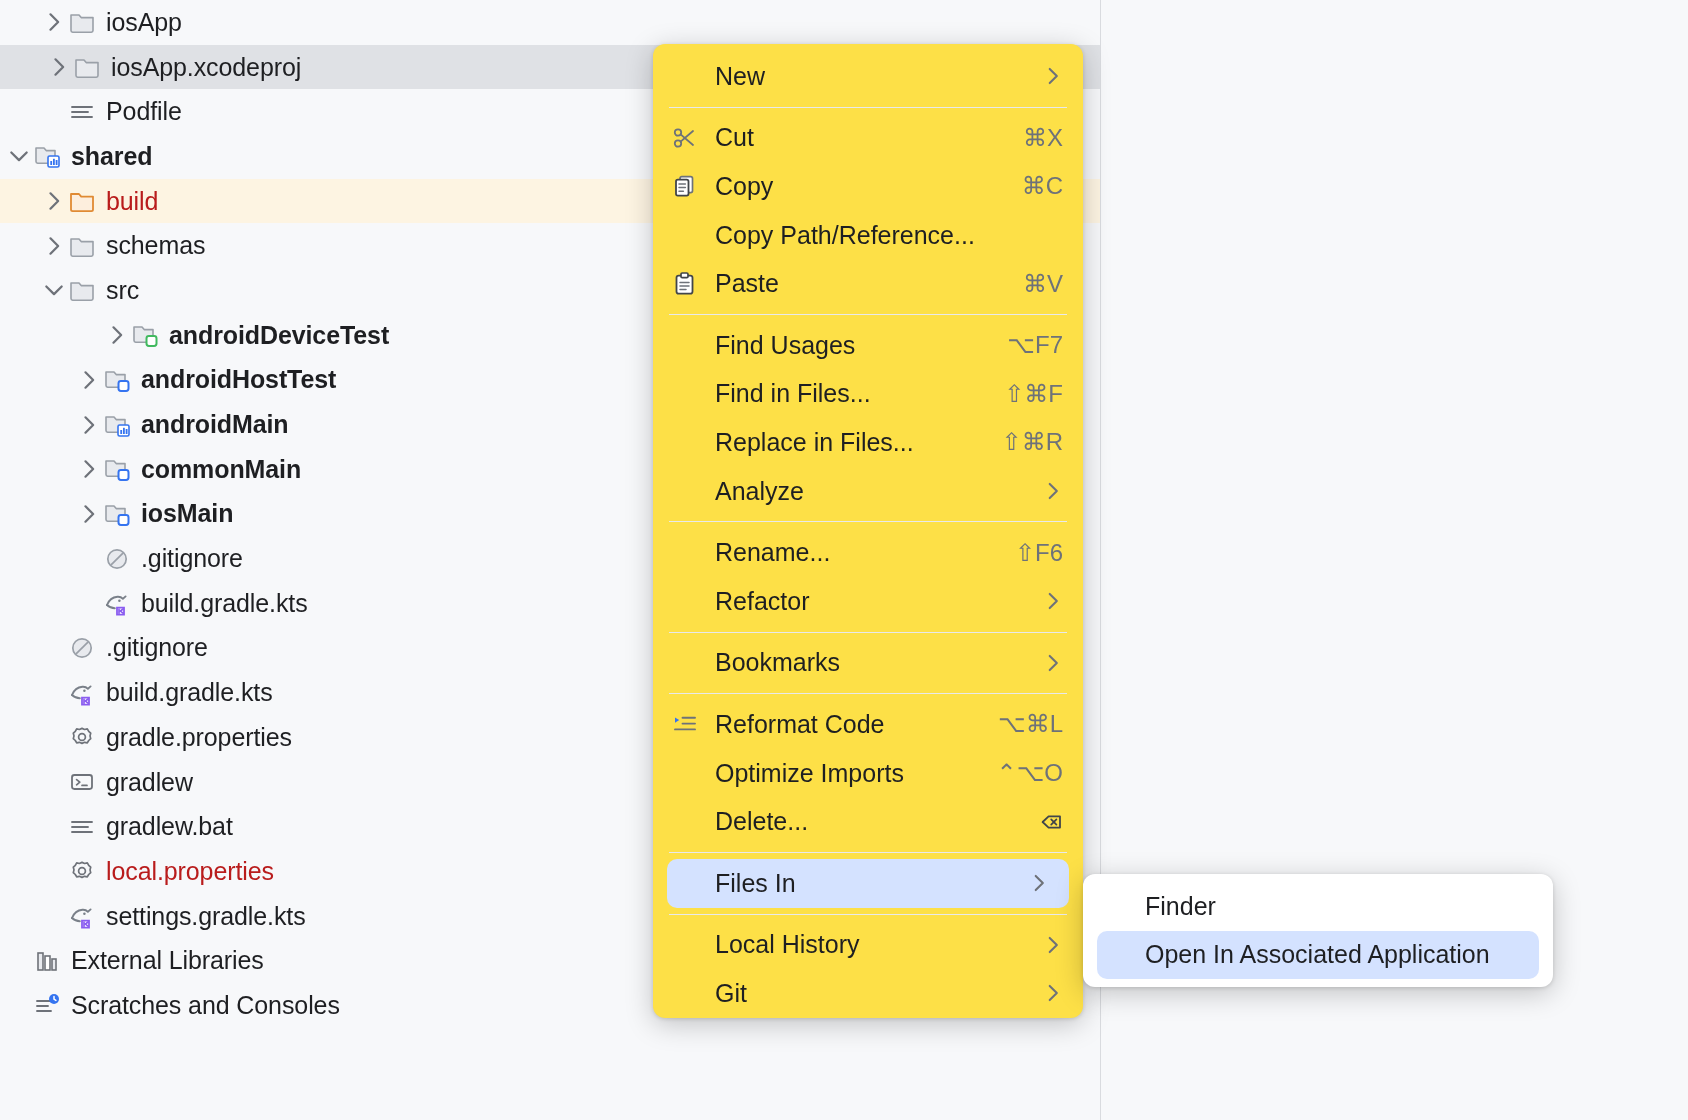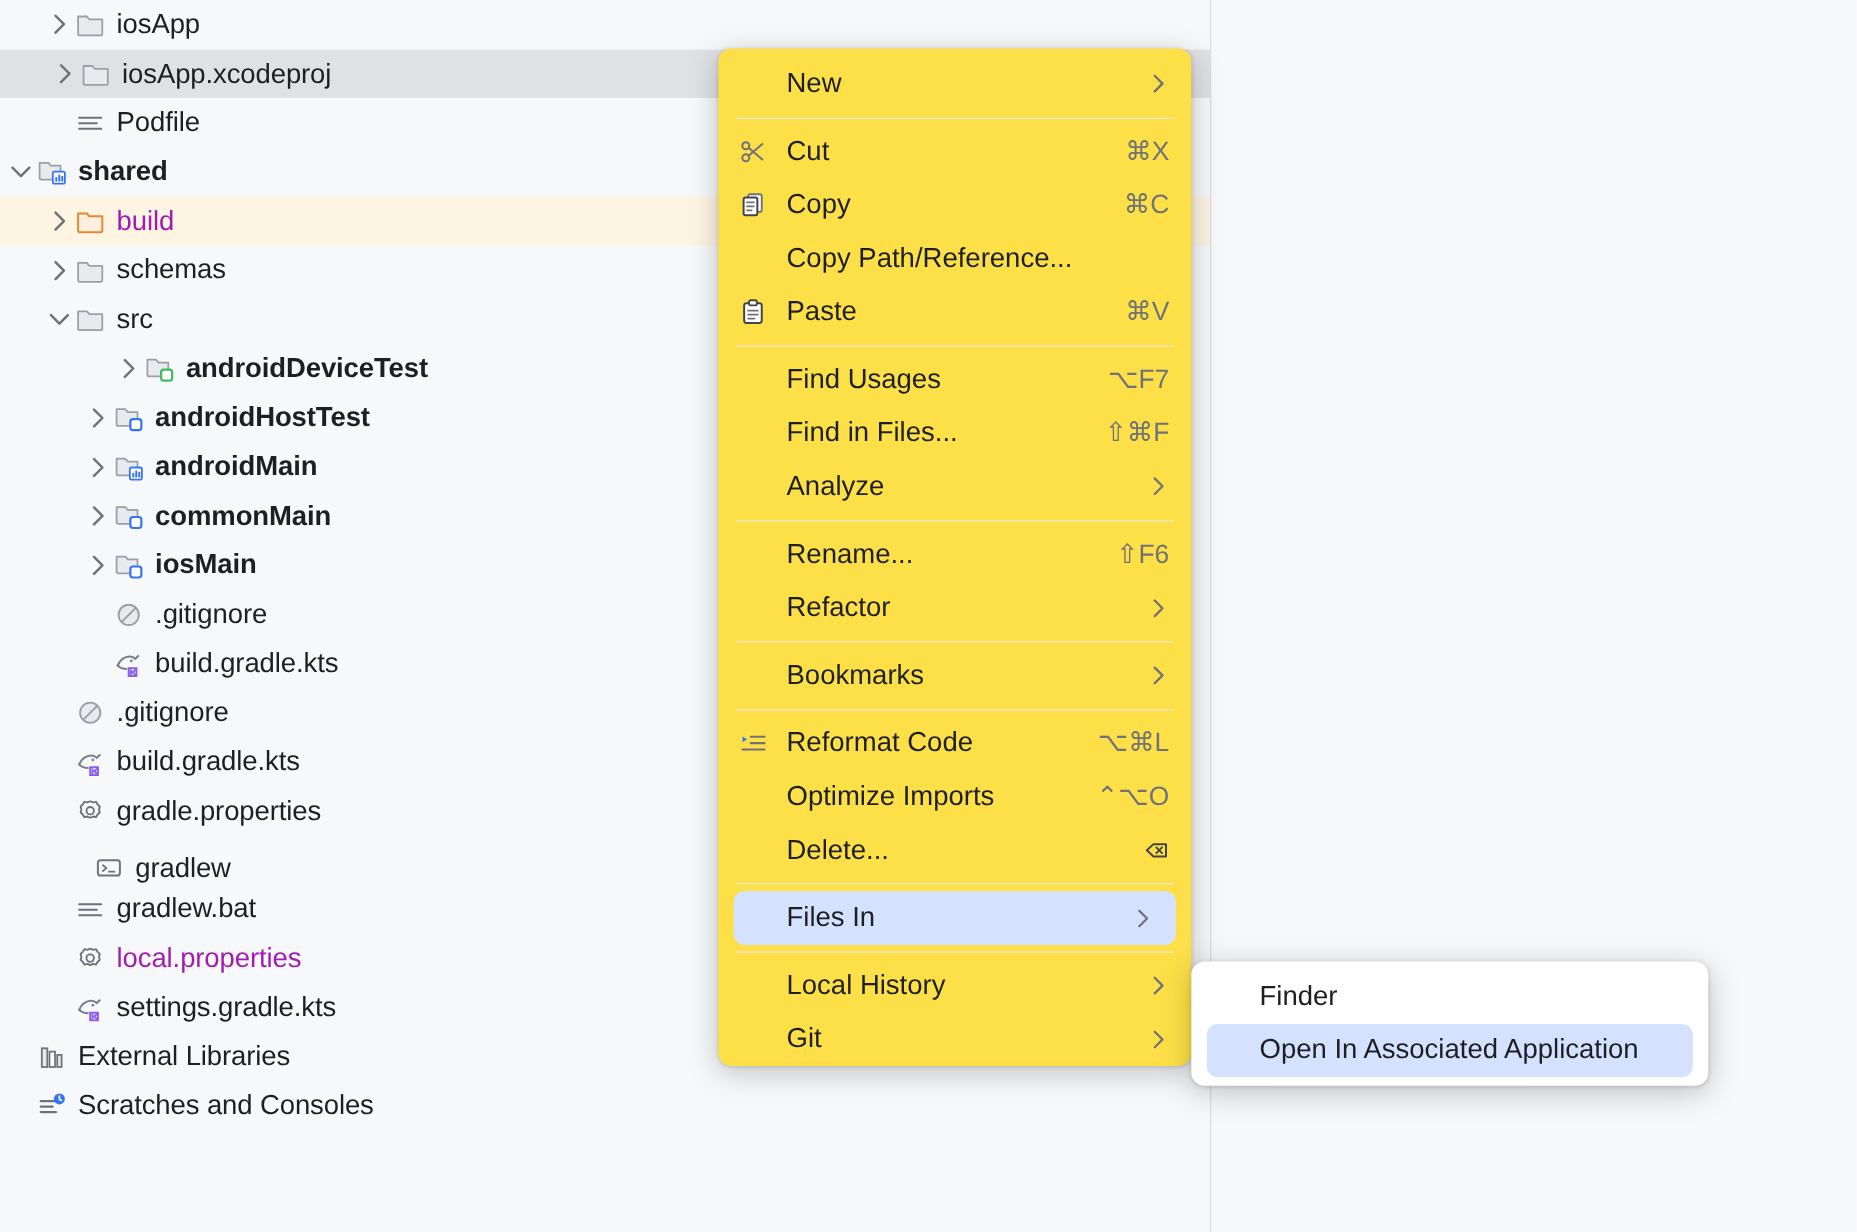--- a/index.html
+++ b/index.html
@@ -36,21 +36,21 @@
   }
   .arrow svg { display:block; }
   .arrow.empty { visibility: hidden; }
   .ficon {
     width: 30px; min-width: 30px; height: 30px;
     display: inline-flex; align-items: center; justify-content: center;
     margin-right: 9px;
   }
   .label { font-size: 25px; letter-spacing: -0.1px; }
   .label.bold { font-weight: bold; }
-  .label.orange { color: #a21caf; }
+  .label.orange { color: #b91c1c; }
 
   
   .editor-bg {
     position: absolute; left: 1100px; top: 0;
     width: 588px; height: 1120px;
     background: #f7f8fa;
     border-left: 1px solid #d9dbdf;
   }
 
   
@@ -369,21 +369,21 @@
             </svg>
           </span>
           <span class="ficon">
             <svg width="28" height="28" viewBox="0 0 28 28">
               <path d="M14 5.4 l2.6 1.1 l2.7 -0.6 l1.4 2.4 l2 1.9 l-0.7 2.7 l0.7 2.7 l-2 1.9 l-1.4 2.4 l-2.7 -0.6 l-2.6 1.1 l-2.6 -1.1 l-2.7 0.6 l-1.4 -2.4 l-2 -1.9 l0.7 -2.7 l-0.7 -2.7 l2 -1.9 l1.4 -2.4 l2.7 0.6 Z" fill="none" stroke="#6e7279" stroke-width="1.7" stroke-linejoin="round"></path>
               <circle cx="14" cy="14" r="3.4" fill="none" stroke="#6e7279" stroke-width="1.7"></circle>
             </svg>
           </span>
           <span class="label">gradle.properties</span>
         </div>
-        <div class="tree-row" style="padding-left: 58px; align-items: flex-end;">
+        <div class="tree-row" style="padding-left: 41px;">
           <span class="arrow empty">
             <svg width="26" height="26" viewBox="0 0 22 22">
               <path d="M8 4.5 L14.5 11 L8 17.5" fill="none" stroke="#6e7279" stroke-width="1.9" stroke-linecap="round" stroke-linejoin="round"></path>
             </svg>
           </span>
           <span class="ficon">
             <svg width="28" height="28" viewBox="0 0 28 28">
               <rect x="4" y="7" width="20" height="14" rx="2.4" fill="none" stroke="#6e7279" stroke-width="1.8"></rect>
               <path d="M8.6 11.6 l3.2 2.6 l-3.2 2.6" fill="none" stroke="#6e7279" stroke-width="1.7" stroke-linecap="round" stroke-linejoin="round"></path>
               <line x1="14" y1="17.4" x2="19" y2="17.4" stroke="#6e7279" stroke-width="1.7" stroke-linecap="round"></line>
@@ -547,20 +547,26 @@
           <span class="mshort">⌥F7</span>
         </div>
         <div class="mi">
           <span class="micon"></span>
           <span class="mtext">Find in Files...</span>
           <span class="mspacer"></span>
           <span class="mshort">⇧⌘F</span>
         </div>
         <div class="mi">
           <span class="micon"></span>
+          <span class="mtext">Replace in Files...</span>
+          <span class="mspacer"></span>
+          <span class="mshort">⇧⌘R</span>
+        </div>
+        <div class="mi">
+          <span class="micon"></span>
           <span class="mtext">Analyze</span>
           <span class="mspacer"></span>
           <span class="mchev">
             <svg width="24" height="24" viewBox="0 0 22 22">
               <path d="M8 4.5 L14.5 11 L8 17.5" fill="none" stroke="#6e7279" stroke-width="1.9" stroke-linecap="round" stroke-linejoin="round"></path>
             </svg>
           </span>
         </div>
         <div class="sep"></div>
         <div class="mi">

